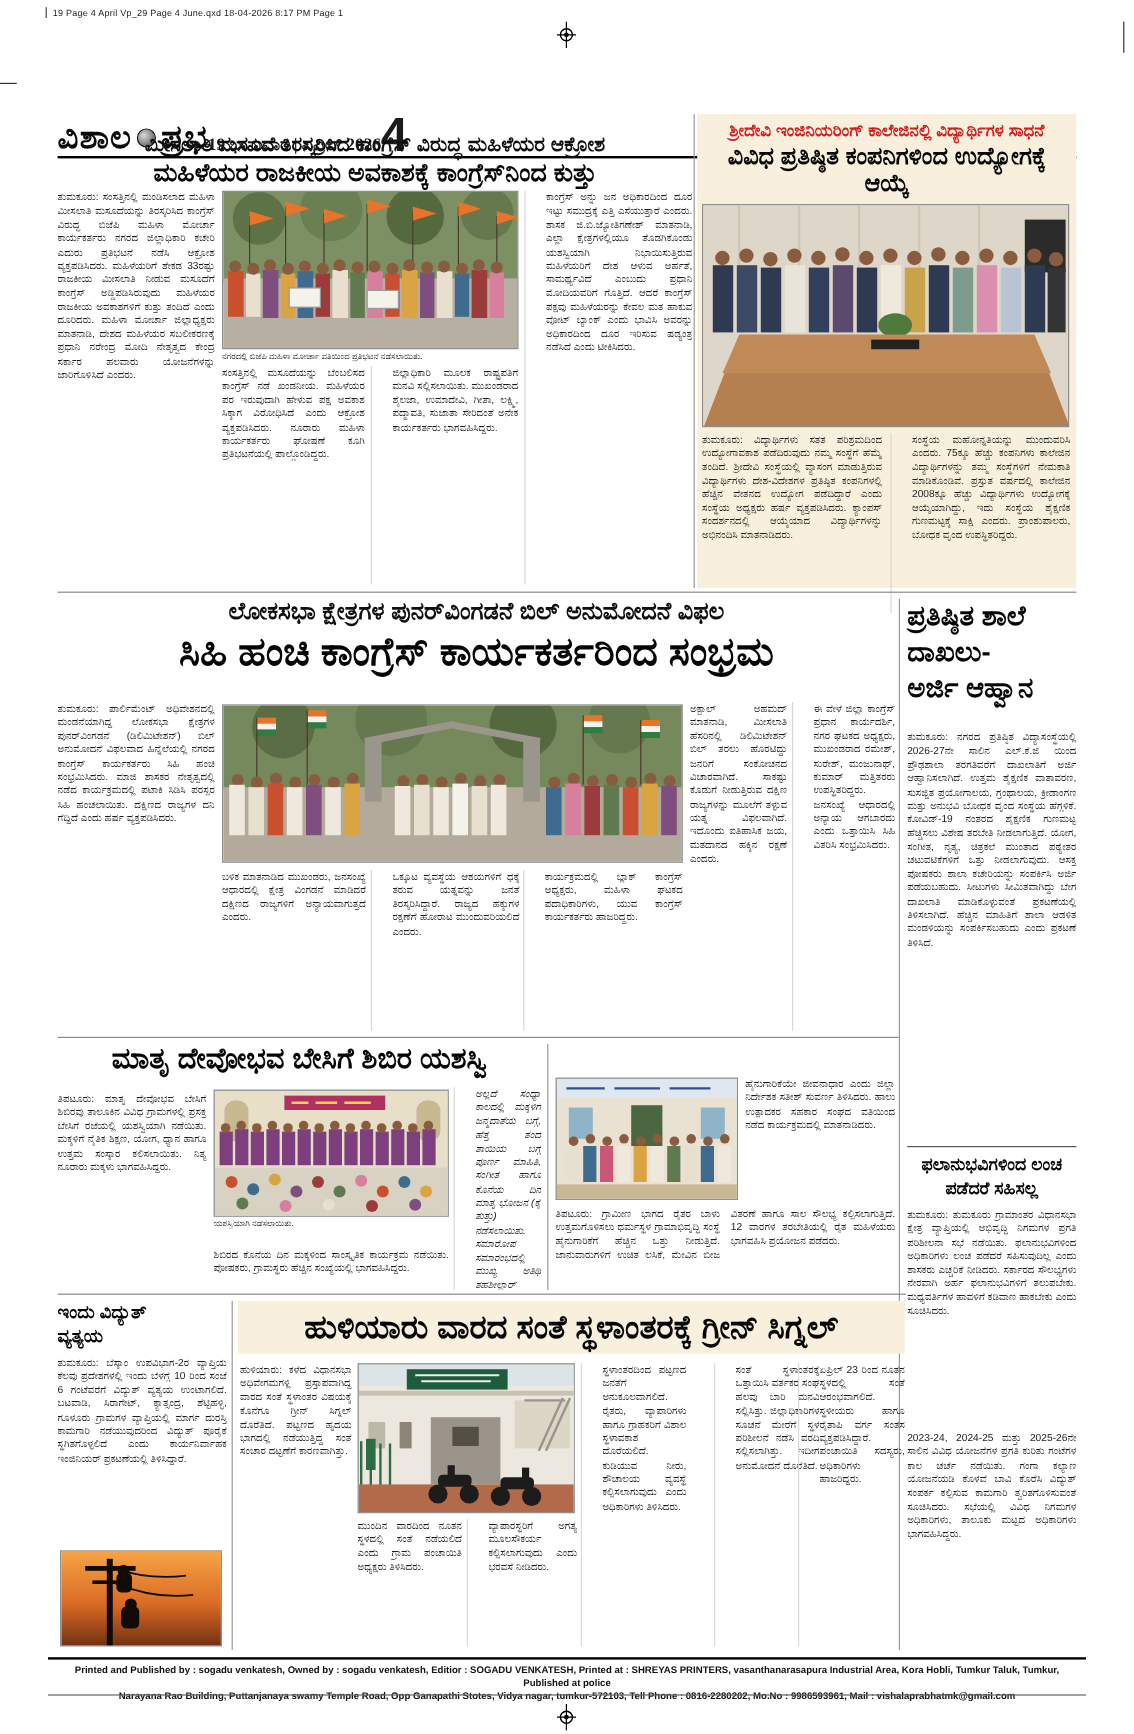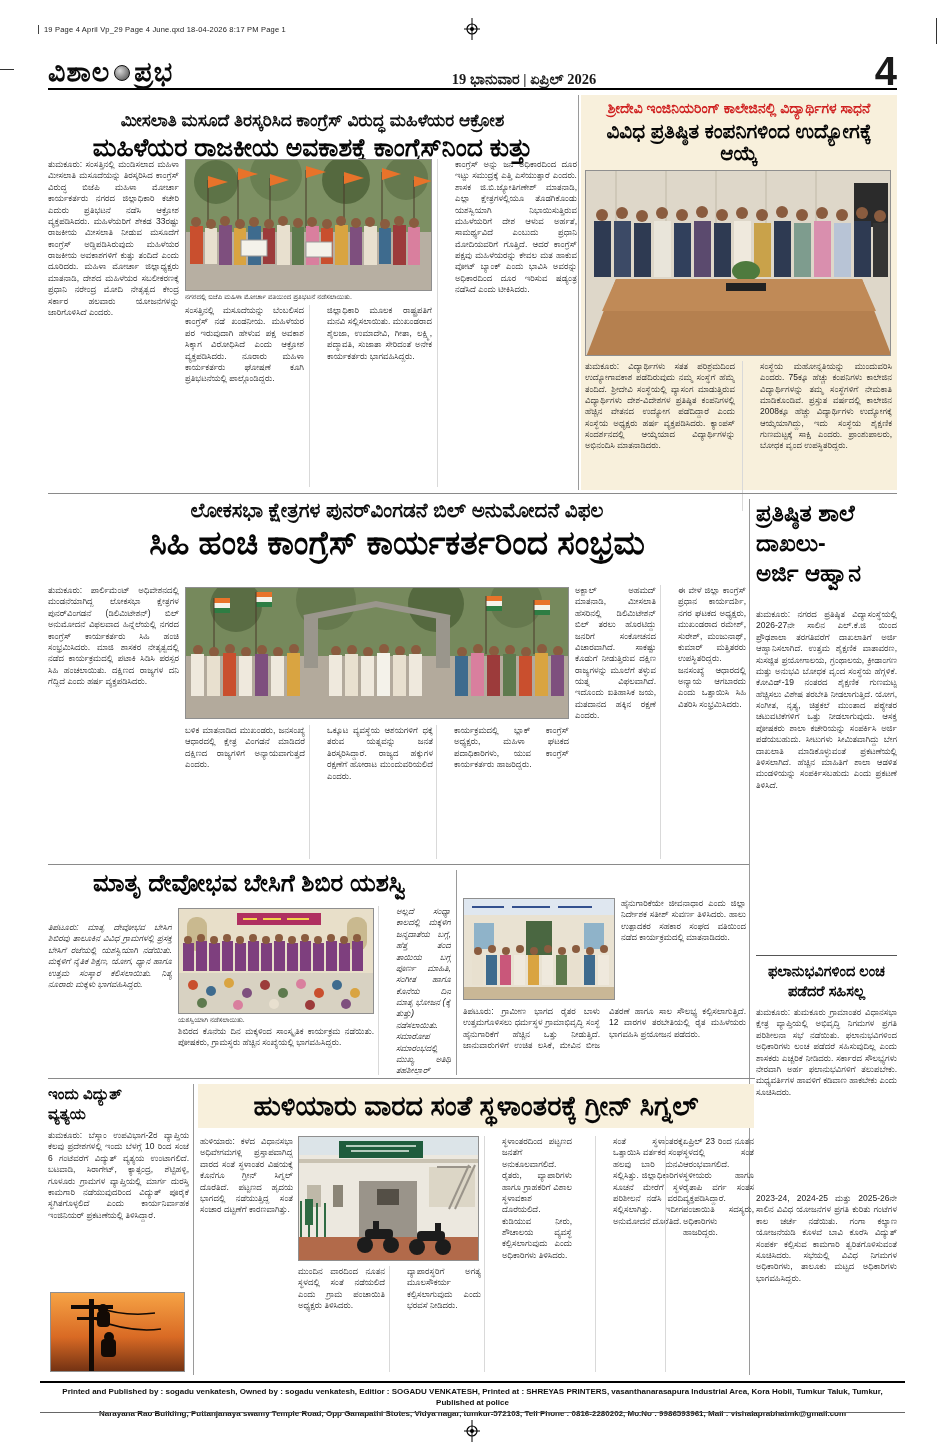--- a/index.html
+++ b/index.html
@@ -2,21 +2,21 @@
 <html><head>
 <meta charset="utf-8">
 <style>
   html,body{margin:0;padding:0;background:#e9e9e9;}
   .page{position:relative;width:945px;height:1445px;background:#ffffff;margin:0 auto;
         font-family:"Liberation Sans",sans-serif;color:#1a1a1a;overflow:hidden;}
   .abs{position:absolute;}
   .slug{font-size:7.5px;color:#222;border-left:1px solid #444;padding-left:5px;letter-spacing:.2px;}
   .cropmark{background:#333;}
   .regmark{width:16px;height:22px;}
-  .mastrow{display:flex;align-items:flex-end;justify-content:space-between;border-bottom:2.5px solid #000;}
+  .mastrow{display:flex;align-items:flex-end;justify-content:flex-start;border-bottom:2.5px solid #000;margin-top:42px;}
   .masthead{font-size:27px;font-weight:bold;letter-spacing:1px;display:flex;align-items:center;gap:4px;color:#0b0b0b;}
   .mastlogo{width:14px;height:14px;border-radius:50%;background:radial-gradient(circle at 35% 35%,#d8d8d8,#444);
             border:1.5px solid #111;display:inline-block;}
   .dateline{font-size:14.5px;font-weight:bold;font-family:"Liberation Serif",serif;}
   .pageno{font-size:40px;font-weight:bold;line-height:.85;}
   .kicker{font-weight:bold;text-align:center;color:#101010;}
   .headline{font-weight:bold;text-align:center;color:#060606;line-height:1.12;}
   .body{font-size:8.5px;line-height:1.34;text-align:justify;color:#1c1c1c;overflow:hidden;word-break:break-word;}
   .caption{font-size:7px;color:#222;overflow:hidden;white-space:nowrap;}
   .vrule{background:#9a9a9a;width:1px;}
@@ -25,21 +25,21 @@
   .photo{border:1px solid #8f8f8f;box-sizing:border-box;background:#ddd;overflow:hidden;}
   .photo svg{display:block;}
   .creambox{background:#f8f0dc;}
   .imprint{font-size:8px;font-weight:bold;text-align:center;line-height:1.4;color:#111;}
 </style>
 </head>
 <body>
 
 <div class="page">
 
-  <div class="abs slug" style="left:38px;top:6px;margin-top:19px;">19 Page 4 April Vp_29 Page 4 June.qxd  18-04-2026  8:17 PM  Page 1</div>
+  <div class="abs slug" style="left:38px;top:6px;">19 Page 4 April Vp_29 Page 4 June.qxd  18-04-2026  8:17 PM  Page 1</div>
   <div class="abs cropmark" style="left:0;top:69px;width:14px;height:1px;"></div>
   <div class="abs cropmark" style="left:936px;top:18px;width:1px;height:26px;"></div>
   <svg class="abs regmark" style="left:464px;top:18px;" viewBox="0 0 16 22">
     <line x1="8" y1="0" x2="8" y2="22" stroke="#000" stroke-width="1"></line>
     <line x1="0" y1="11" x2="16" y2="11" stroke="#000" stroke-width="1"></line>
     <circle cx="8" cy="11" r="5" fill="none" stroke="#000" stroke-width="1.2"></circle>
     <circle cx="8" cy="11" r="2" fill="#000"></circle>
   </svg>
 
   <div class="abs mastrow" style="left:48px;top:42px;width:849px;height:46px;">
@@ -47,21 +47,21 @@
       <span>ವಿಶಾಲ</span>
       <span class="mastlogo"></span>
       <span>ಪ್ರಭ</span>
     </div>
     <div class="dateline">19 ಭಾನುವಾರ | ಏಪ್ರಿಲ್ 2026</div>
     <div class="pageno">4</div>
   </div>
 
   <div class="abs" style="left:48px;top:95px;width:529px;height:395px;">
     <div class="kicker" style="font-size:17px;margin-top:16px;">ಮೀಸಲಾತಿ ಮಸೂದೆ ತಿರಸ್ಕರಿಸಿದ ಕಾಂಗ್ರೆಸ್ ವಿರುದ್ಧ ಮಹಿಳೆಯರ ಆಕ್ರೋಶ</div>
-    <div class="headline" style="font-size:25px;margin-top:2px;text-align:center;">ಮಹಿಳೆಯರ ರಾಜಕೀಯ ಅವಕಾಶಕ್ಕೆ ಕಾಂಗ್ರೆಸ್‌ನಿಂದ ಕುತ್ತು</div>
+    <div class="headline" style="font-size:21px;margin-top:2px;text-align:center;">ಮಹಿಳೆಯರ ರಾಜಕೀಯ ಅವಕಾಶಕ್ಕೆ ಕಾಂಗ್ರೆಸ್‌ನಿಂದ ಕುತ್ತು</div>
     <div class="abs body" style="left:0;top:64px;width:131px;height:328px;">ತುಮಕೂರು: ಸಂಸತ್ತಿನಲ್ಲಿ ಮಂಡಿಸಲಾದ ಮಹಿಳಾ ಮೀಸಲಾತಿ ಮಸೂದೆಯನ್ನು ತಿರಸ್ಕರಿಸಿದ ಕಾಂಗ್ರೆಸ್ ವಿರುದ್ಧ ಬಿಜೆಪಿ ಮಹಿಳಾ ಮೋರ್ಚಾ ಕಾರ್ಯಕರ್ತರು ನಗರದ ಜಿಲ್ಲಾಧಿಕಾರಿ ಕಚೇರಿ ಎದುರು ಪ್ರತಿಭಟನೆ ನಡೆಸಿ ಆಕ್ರೋಶ ವ್ಯಕ್ತಪಡಿಸಿದರು. ಮಹಿಳೆಯರಿಗೆ ಶೇಕಡ 33ರಷ್ಟು ರಾಜಕೀಯ ಮೀಸಲಾತಿ ನೀಡುವ ಮಸೂದೆಗೆ ಕಾಂಗ್ರೆಸ್ ಅಡ್ಡಿಪಡಿಸಿರುವುದು ಮಹಿಳೆಯರ ರಾಜಕೀಯ ಅವಕಾಶಗಳಿಗೆ ಕುತ್ತು ತಂದಿದೆ ಎಂದು ದೂರಿದರು. ಮಹಿಳಾ ಮೋರ್ಚಾ ಜಿಲ್ಲಾಧ್ಯಕ್ಷರು ಮಾತನಾಡಿ, ದೇಶದ ಮಹಿಳೆಯರ ಸಬಲೀಕರಣಕ್ಕೆ ಪ್ರಧಾನಿ ನರೇಂದ್ರ ಮೋದಿ ನೇತೃತ್ವದ ಕೇಂದ್ರ ಸರ್ಕಾರ ಹಲವಾರು ಯೋಜನೆಗಳನ್ನು ಜಾರಿಗೊಳಿಸಿದೆ ಎಂದರು.</div>
     <div class="abs photo" style="left:137px;top:64px;width:247px;height:132px;">
       <svg viewBox="0 0 247 132" width="247" height="132">
         <rect width="247" height="75" fill="#7d9063"></rect>
         <circle cx="30" cy="22" r="22" fill="#5d7347"></circle>
           <circle cx="90" cy="15" r="26" fill="#6a7f52"></circle>
         <circle cx="160" cy="20" r="24" fill="#55693f"></circle>
           <circle cx="220" cy="18" r="22" fill="#66794e"></circle>
         <rect y="72" width="247" height="60" fill="#b7afa2"></rect>
         <g stroke="#4a3a2a" stroke-width="1">
@@ -294,21 +294,21 @@
       <div>ದಾಖಲು-</div>
       <div>ಅರ್ಜಿ ಆಹ್ವಾನ</div>
     </div>
     <div class="abs body" style="left:0;top:110px;width:141px;height:340px;">ತುಮಕೂರು: ನಗರದ ಪ್ರತಿಷ್ಠಿತ ವಿದ್ಯಾಸಂಸ್ಥೆಯಲ್ಲಿ 2026-27ನೇ ಸಾಲಿನ ಎಲ್.ಕೆ.ಜಿ ಯಿಂದ ಪ್ರೌಢಶಾಲಾ ತರಗತಿವರೆಗೆ ದಾಖಲಾತಿಗೆ ಅರ್ಜಿ ಆಹ್ವಾನಿಸಲಾಗಿದೆ. ಉತ್ತಮ ಶೈಕ್ಷಣಿಕ ವಾತಾವರಣ, ಸುಸಜ್ಜಿತ ಪ್ರಯೋಗಾಲಯ, ಗ್ರಂಥಾಲಯ, ಕ್ರೀಡಾಂಗಣ ಮತ್ತು ಅನುಭವಿ ಬೋಧಕ ವೃಂದ ಸಂಸ್ಥೆಯ ಹೆಗ್ಗಳಿಕೆ. ಕೋವಿಡ್-19 ನಂತರದ ಶೈಕ್ಷಣಿಕ ಗುಣಮಟ್ಟ ಹೆಚ್ಚಿಸಲು ವಿಶೇಷ ತರಬೇತಿ ನೀಡಲಾಗುತ್ತಿದೆ. ಯೋಗ, ಸಂಗೀತ, ನೃತ್ಯ, ಚಿತ್ರಕಲೆ ಮುಂತಾದ ಪಠ್ಯೇತರ ಚಟುವಟಿಕೆಗಳಿಗೆ ಒತ್ತು ನೀಡಲಾಗುವುದು. ಆಸಕ್ತ ಪೋಷಕರು ಶಾಲಾ ಕಚೇರಿಯನ್ನು ಸಂಪರ್ಕಿಸಿ ಅರ್ಜಿ ಪಡೆಯಬಹುದು. ಸೀಟುಗಳು ಸೀಮಿತವಾಗಿದ್ದು ಬೇಗ ದಾಖಲಾತಿ ಮಾಡಿಕೊಳ್ಳುವಂತೆ ಪ್ರಕಟಣೆಯಲ್ಲಿ ತಿಳಿಸಲಾಗಿದೆ. ಹೆಚ್ಚಿನ ಮಾಹಿತಿಗೆ ಶಾಲಾ ಆಡಳಿತ ಮಂಡಳಿಯನ್ನು ಸಂಪರ್ಕಿಸಬಹುದು ಎಂದು ಪ್ರಕಟಣೆ ತಿಳಿಸಿದೆ.</div>
   </div>
 
   <div class="abs hrule" style="left:48px;top:864px;width:701px;"></div>
 
   <div class="abs" style="left:48px;top:870px;width:403px;height:205px;">
     <div class="headline" style="font-size:24px;">ಮಾತೃ ದೇವೋಭವ ಬೇಸಿಗೆ ಶಿಬಿರ ಯಶಸ್ವಿ</div>
-    <div class="abs body" style="left:0;top:52px;width:124px;height:169px;font-style:italic;">ತಿಪಟೂರು: ಮಾತೃ ದೇವೋಭವ ಬೇಸಿಗೆ ಶಿಬಿರವು ತಾಲೂಕಿನ ವಿವಿಧ ಗ್ರಾಮಗಳಲ್ಲಿ ಪ್ರಸಕ್ತ ಬೇಸಿಗೆ ರಜೆಯಲ್ಲಿ ಯಶಸ್ವಿಯಾಗಿ ನಡೆಯಿತು. ಮಕ್ಕಳಿಗೆ ನೈತಿಕ ಶಿಕ್ಷಣ, ಯೋಗ, ಧ್ಯಾನ ಹಾಗೂ ಉತ್ತಮ ಸಂಸ್ಕಾರ ಕಲಿಸಲಾಯಿತು. ನಿತ್ಯ ನೂರಾರು ಮಕ್ಕಳು ಭಾಗವಹಿಸಿದ್ದರು.</div>
+    <div class="abs body" style="left:0;top:40px;width:124px;height:169px;">ತಿಪಟೂರು: ಮಾತೃ ದೇವೋಭವ ಬೇಸಿಗೆ ಶಿಬಿರವು ತಾಲೂಕಿನ ವಿವಿಧ ಗ್ರಾಮಗಳಲ್ಲಿ ಪ್ರಸಕ್ತ ಬೇಸಿಗೆ ರಜೆಯಲ್ಲಿ ಯಶಸ್ವಿಯಾಗಿ ನಡೆಯಿತು. ಮಕ್ಕಳಿಗೆ ನೈತಿಕ ಶಿಕ್ಷಣ, ಯೋಗ, ಧ್ಯಾನ ಹಾಗೂ ಉತ್ತಮ ಸಂಸ್ಕಾರ ಕಲಿಸಲಾಯಿತು. ನಿತ್ಯ ನೂರಾರು ಮಕ್ಕಳು ಭಾಗವಹಿಸಿದ್ದರು.</div>
     <div class="abs photo" style="left:130px;top:38px;width:196px;height:106px;">
       <svg viewBox="0 0 196 106" width="196" height="106">
         <rect width="196" height="106" fill="#e8dfc9"></rect>
         <rect x="8" y="8" width="20" height="34" rx="9" fill="#c9b98f"></rect>
           <rect x="168" y="8" width="20" height="34" rx="9" fill="#c9b98f"></rect>
         <rect x="58" y="4" width="84" height="12" fill="#b03060"></rect>
         <g stroke="#f2d44a" stroke-width="2">
             <line x1="64" y1="10" x2="78" y2="10"></line>
             <line x1="84" y1="10" x2="102" y2="10"></line>
             <line x1="108" y1="10" x2="130" y2="10"></line>
@@ -359,21 +359,21 @@
           <circle cx="176" cy="84" r="5" fill="#d9a441"></circle>
             <circle cx="23" cy="94" r="5" fill="#5e7a4e"></circle>
             <circle cx="59" cy="96" r="5" fill="#d97f9e"></circle>
           <circle cx="95" cy="95" r="5" fill="#e8e0cf"></circle>
             <circle cx="131" cy="96" r="5" fill="#9c3b3b"></circle>
             <circle cx="167" cy="95" r="5" fill="#7e4f7e"></circle>
         </g>
       </svg>
     </div>
     <div class="abs caption" style="left:130px;top:146px;width:196px;">ಯಶಸ್ವಿಯಾಗಿ ನಡೆಸಲಾಯಿತು.</div>
-    <div class="abs body" style="left:130px;top:156px;width:196px;height:47px;">ಶಿಬಿರದ ಕೊನೆಯ ದಿನ ಮಕ್ಕಳಿಂದ ಸಾಂಸ್ಕೃತಿಕ ಕಾರ್ಯಕ್ರಮ ನಡೆಯಿತು. ಪೋಷಕರು, ಗ್ರಾಮಸ್ಥರು ಹೆಚ್ಚಿನ ಸಂಖ್ಯೆಯಲ್ಲಿ ಭಾಗವಹಿಸಿದ್ದರು.</div>
+    <div class="abs body" style="left:130px;top:170px;width:196px;height:47px;">ಶಿಬಿರದ ಕೊನೆಯ ದಿನ ಮಕ್ಕಳಿಂದ ಸಾಂಸ್ಕೃತಿಕ ಕಾರ್ಯಕ್ರಮ ನಡೆಯಿತು. ಪೋಷಕರು, ಗ್ರಾಮಸ್ಥರು ಹೆಚ್ಚಿನ ಸಂಖ್ಯೆಯಲ್ಲಿ ಭಾಗವಹಿಸಿದ್ದರು.</div>
     <div class="abs body colrule" style="left:330px;top:36px;width:73px;height:169px;font-style:italic;">ಅಲ್ಲದೆ ಸಂಧ್ಯಾ ಕಾಲದಲ್ಲಿ ಮಕ್ಕಳಿಗೆ ಜನ್ಮದಾತೆಯ ಬಗ್ಗೆ, ಹೆತ್ತ ತಂದೆ ತಾಯಿಯ ಬಗ್ಗೆ ಪೂರ್ಣ ಮಾಹಿತಿ, ಸಂಗೀತ ಹಾಗೂ ಕೊನೆಯ ದಿನ ಮಾತೃ ಭೋಜನ (ಕೈ ತುತ್ತು) ನಡೆಸಲಾಯಿತು. ಸಮಾರೋಪ ಸಮಾರಂಭದಲ್ಲಿ ಮುಖ್ಯ ಅತಿಥಿ ತಹಶೀಲ್ದಾರ್ ಗಂಗಾಧರ್ ಭಾಗವಹಿಸಿ ಮಕ್ಕಳ ಪ್ರತಿಭೆಗೆ ಮೆಚ್ಚುಗೆ ವ್ಯಕ್ತಪಡಿಸಿದರು.</div>
   </div>
 
   <div class="abs vrule" style="left:456px;top:870px;height:205px;"></div>
 
   <div class="abs" style="left:461px;top:870px;width:285px;height:205px;">
     <div class="abs photo" style="left:2px;top:28px;width:152px;height:102px;">
       <svg viewBox="0 0 152 102" width="152" height="102">
         <rect width="152" height="102" fill="#e9e2d2"></rect>
         <rect x="0" y="0" width="152" height="16" fill="#dfe7f0"></rect>

